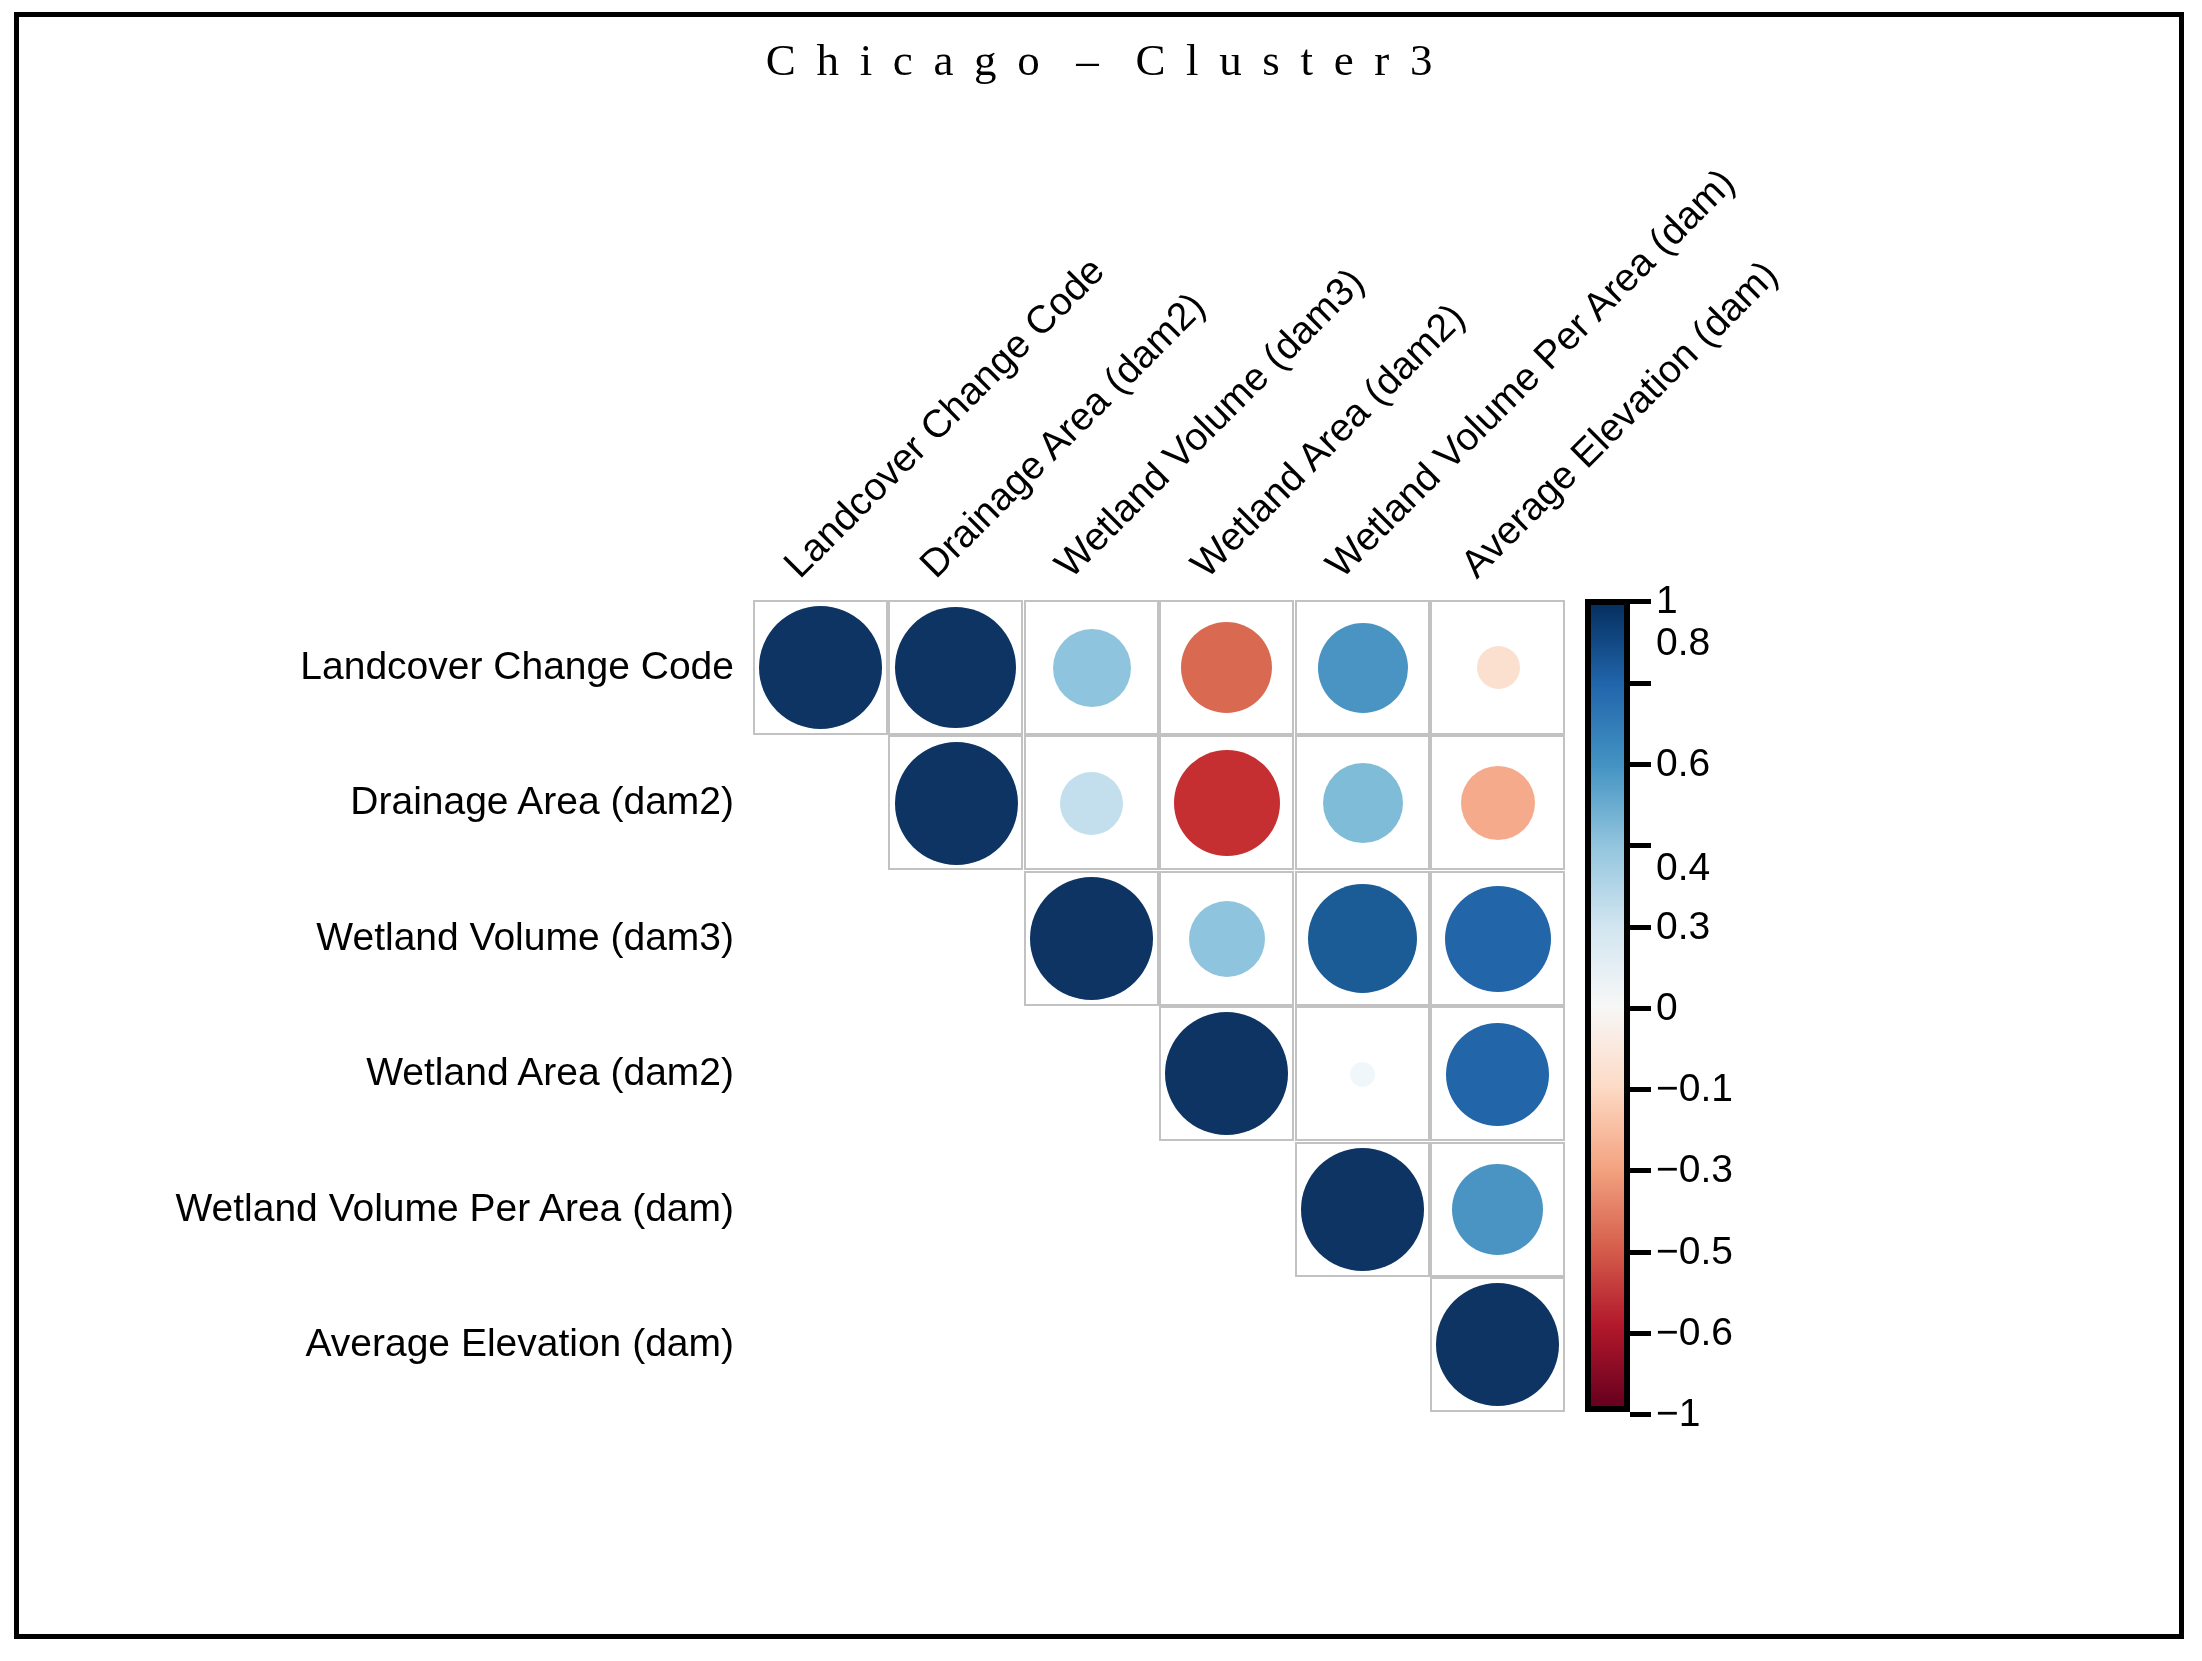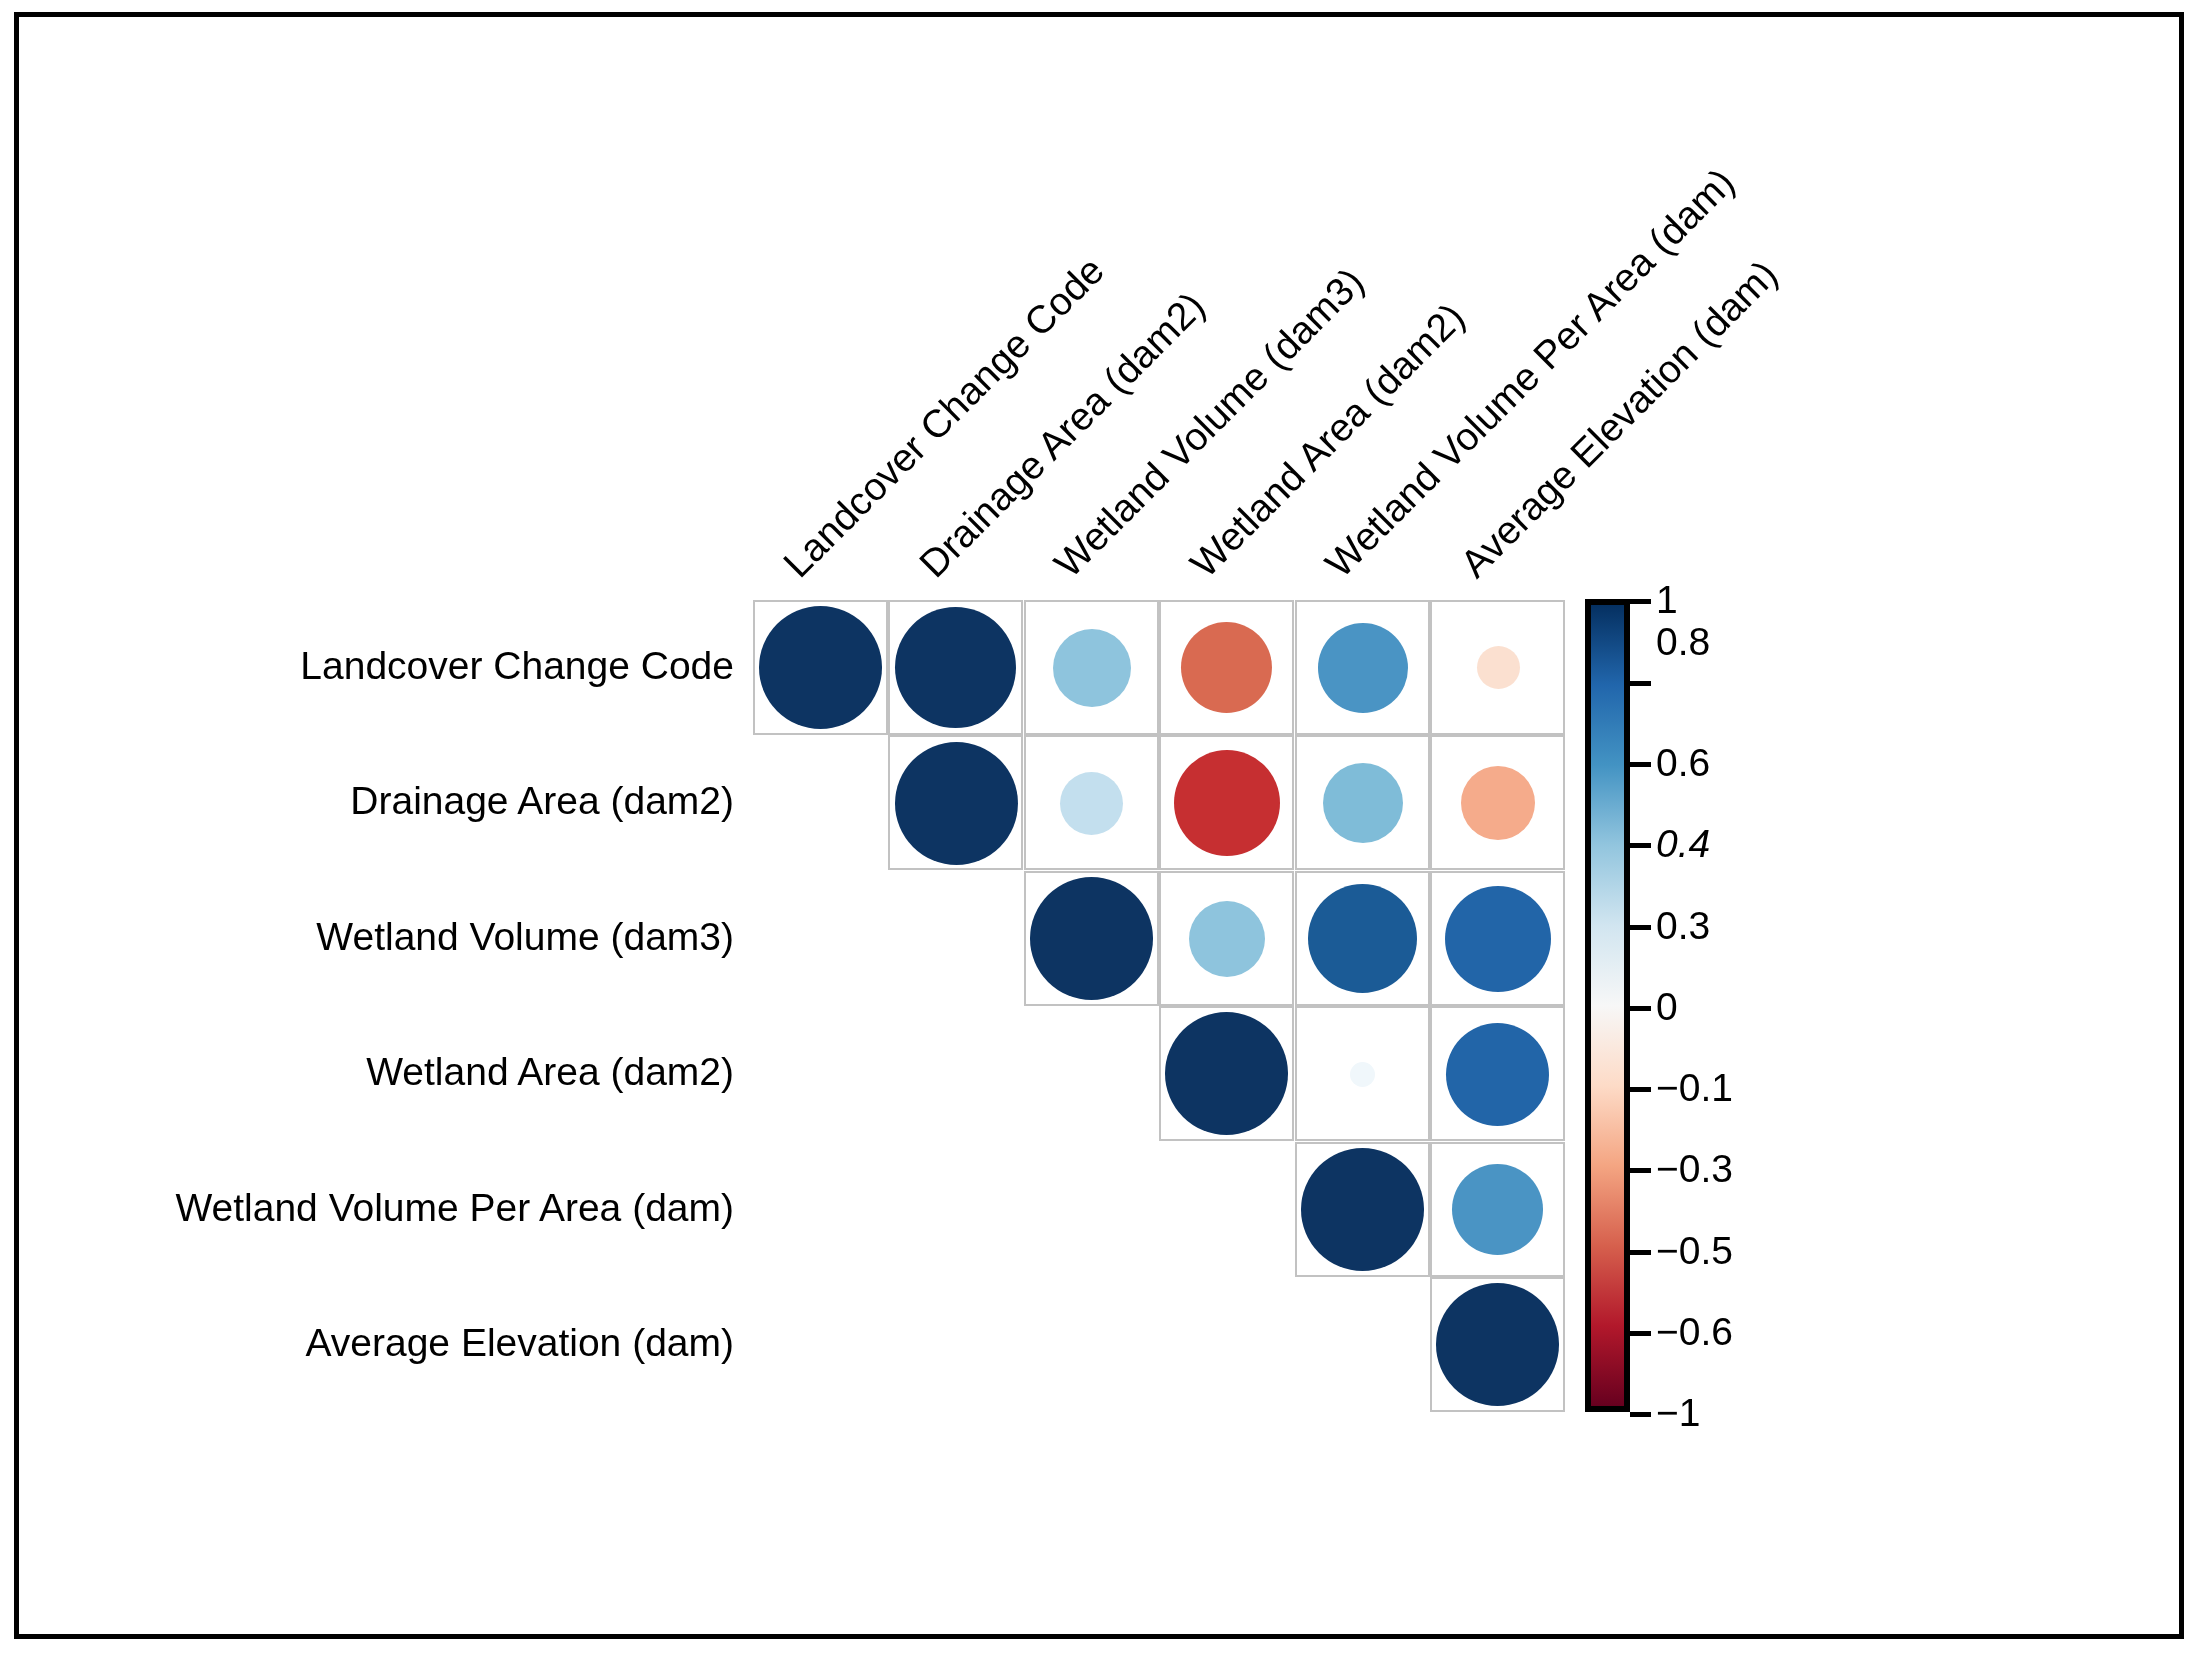--- a/index.html
+++ b/index.html
@@ -117,20 +117,21 @@
     transform: translateY(-50%);
   }
 </style>
 </head>
 <body>
 
 <div id="page">
 
   <div id="figure-frame"></div>
 
+  <div id="plot-title">C h i c a g o  –  C l u s t e r 3</div>
 
   <div id="col-labels">
       <div class="col-label-wrap" style="left: 804px; top: 584px;">
         <div class="col-label">Landcover Change Code</div>
       </div>
       <div class="col-label-wrap" style="left: 940px; top: 584px;">
         <div class="col-label">Drainage Area (dam2)</div>
       </div>
       <div class="col-label-wrap" style="left: 1075px; top: 584px;">
         <div class="col-label">Wetland Volume (dam3)</div>
@@ -204,21 +205,21 @@
     <div id="colorbar-gradient" style="background: linear-gradient(rgb(5, 48, 97) 0%, rgb(33, 102, 172) 10%, rgb(67, 147, 195) 20%, rgb(146, 197, 222) 30%, rgb(209, 229, 240) 40%, rgb(247, 247, 247) 50%, rgb(253, 219, 199) 60%, rgb(244, 165, 130) 70%, rgb(214, 96, 77) 80%, rgb(178, 24, 43) 90%, rgb(103, 0, 31) 100%);"></div>
   </div>
   <div id="colorbar-ticks">
       <div class="cbar-tick" style="top: 599px;"></div>
       <div class="cbar-tick-label" style="top: 599px;">1</div>
       <div class="cbar-tick" style="top: 681px;"></div>
       <div class="cbar-tick-label" style="top: 641px;">0.8</div>
       <div class="cbar-tick" style="top: 762px;"></div>
       <div class="cbar-tick-label" style="top: 762px;">0.6</div>
       <div class="cbar-tick" style="top: 843px;"></div>
-      <div class="cbar-tick-label" style="top: 843px; font-style: italic;">0.4</div>
+      <div class="cbar-tick-label" style="top: 866px;">0.4</div>
       <div class="cbar-tick" style="top: 925px;"></div>
       <div class="cbar-tick-label" style="top: 925px;">0.3</div>
       <div class="cbar-tick" style="top: 1006px;"></div>
       <div class="cbar-tick-label" style="top: 1006px;">0</div>
       <div class="cbar-tick" style="top: 1087px;"></div>
       <div class="cbar-tick-label" style="top: 1087px;">−0.1</div>
       <div class="cbar-tick" style="top: 1168px;"></div>
       <div class="cbar-tick-label" style="top: 1168px;">−0.3</div>
       <div class="cbar-tick" style="top: 1250px;"></div>
       <div class="cbar-tick-label" style="top: 1250px;">−0.5</div>

